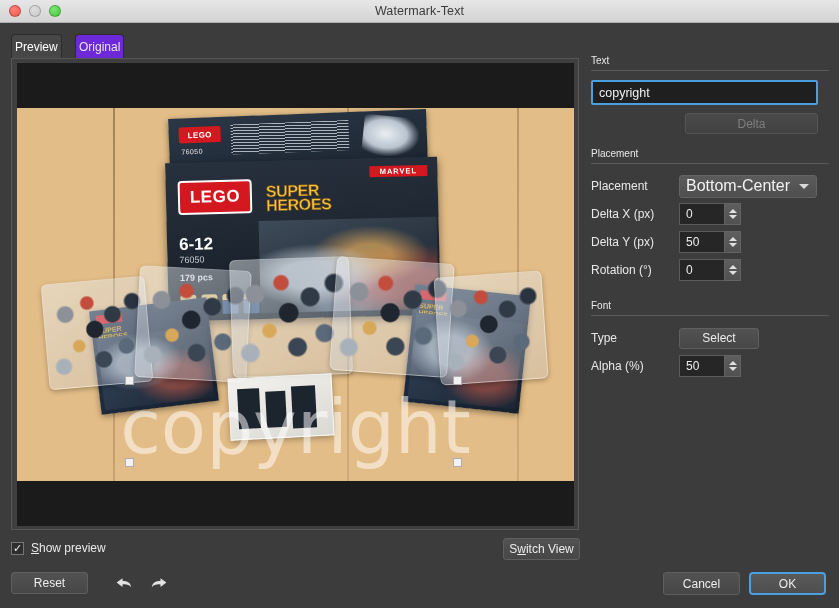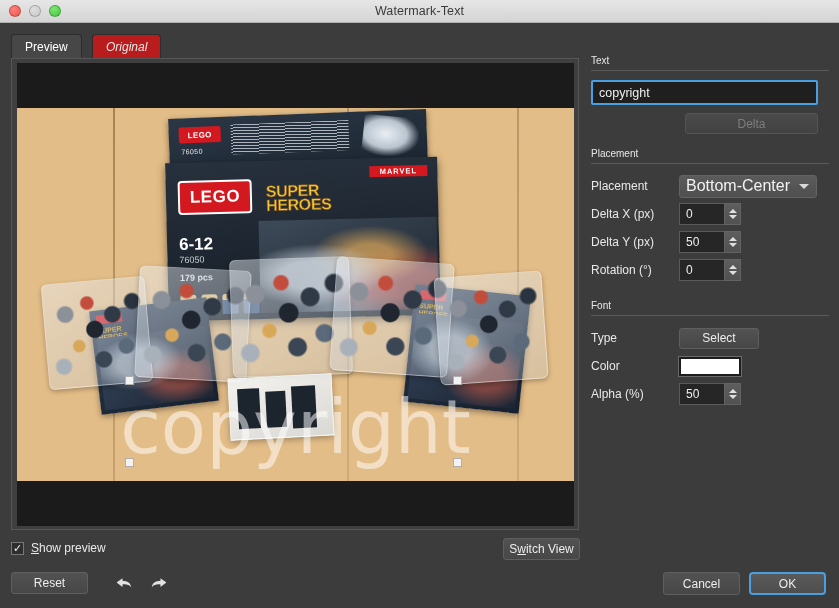--- a/index.html
+++ b/index.html
@@ -50,24 +50,24 @@
     width: 839px; height: 36px;
     background: #3c3c3c;
   }
   .tab {
     position: absolute; top: 11px; height: 24px;
     display: flex; align-items: center; justify-content: center;
     font-size: 12px; color: #e8e8e8;
     border: 1px solid #2c2c2c;
     border-bottom: none;
     border-radius: 4px 4px 0 0;
-    padding: 0 13px;
+    padding: 0 3px;
   }
   .tab.active { left: 11px; background: #474747; color: #ffffff; z-index: 2; }
-  .tab.inactive { left: 92px; background: #b91c1c; color: #e6e6e6; z-index: 1; font-style: italic; }
+  .tab.inactive { left: 75px; background: #6d28d9; color: #e6e6e6; z-index: 1; }
 
   
   #preview-panel {
     position: absolute;
     left: 11px; top: 58px;
     width: 568px; height: 472px;
     background: #3f3f3f;
     border: 1px solid #565656;
   }
   #preview-stage {
@@ -594,24 +594,20 @@
     <div class="section-head" style="margin-top:17px;">Font</div>
     <div class="section-rule"></div>
 
     <div class="row">
       <div class="lbl">Type</div>
       <div class="btn" id="select-font-btn">
         <span>Select</span>
       </div>
     </div>
 
-    <div class="row">
-      <div class="lbl">Color</div>
-      <div id="color-swatch"></div>
-    </div>
 
     <div class="row">
       <div class="lbl">Alpha (%)</div>
       <div class="spin-wrap">
         <div class="spin-field">
           <span>50</span>
         </div>
         <div class="spin-btns">
           <div class="up"></div>
           <div class="dn"></div>

